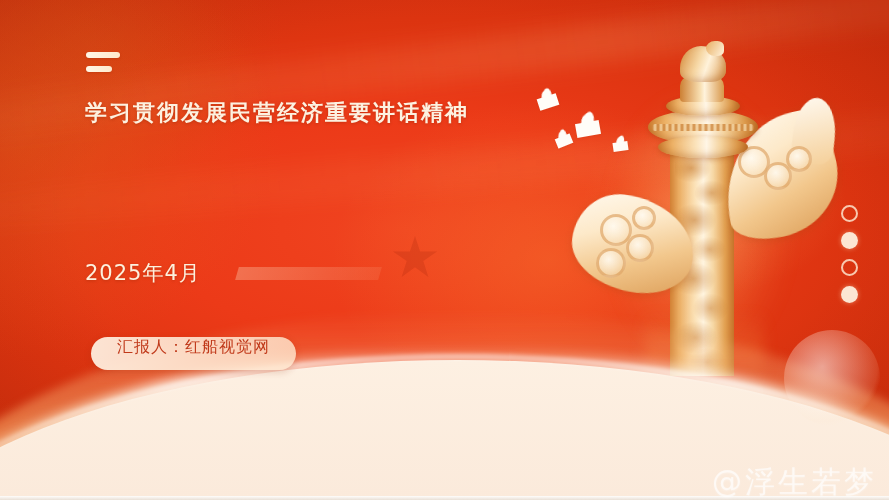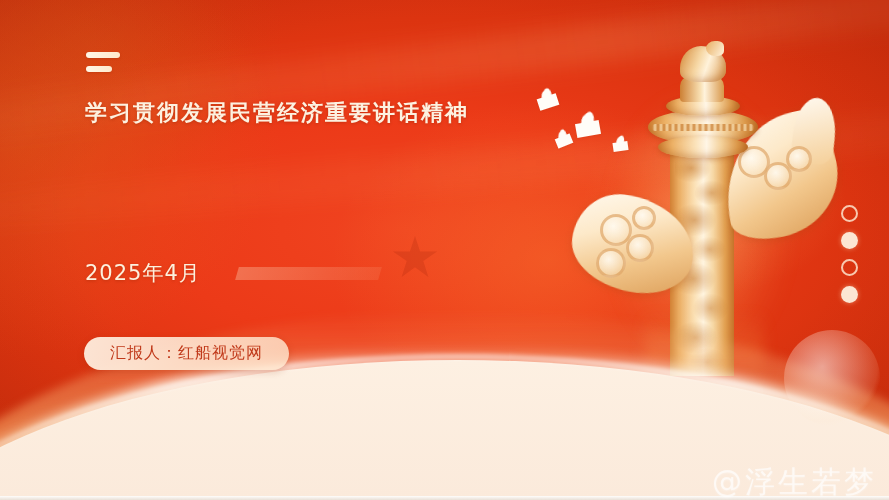--- a/index.html
+++ b/index.html
@@ -366,26 +366,25 @@
   .date-bar {
     margin-left: 8px;
     width: 143px;
     height: 13px;
     background: linear-gradient(90deg, rgba(255,235,205,0.30), rgba(255,225,190,0.10));
     transform: skewX(-16deg);
   }
 
   .presenter-pill {
     position: absolute;
-    left: 84px;
+    left: 91px;
     top: 337px;
     height: 33px;
     padding: 0 26px;
     display: flex;
-    align-items: center;
     border-radius: 17px;
     background: linear-gradient(100deg, rgba(255,243,228,0.92), rgba(255,232,207,0.80));
     box-shadow: 0 2px 7px rgba(150,45,8,0.22);
   }
   .presenter-text {
     font-size: 16px;
     letter-spacing: 1px;
     color: #c0391a;
     font-family: "DejaVu Sans", "Liberation Sans", sans-serif;
     white-space: nowrap;

